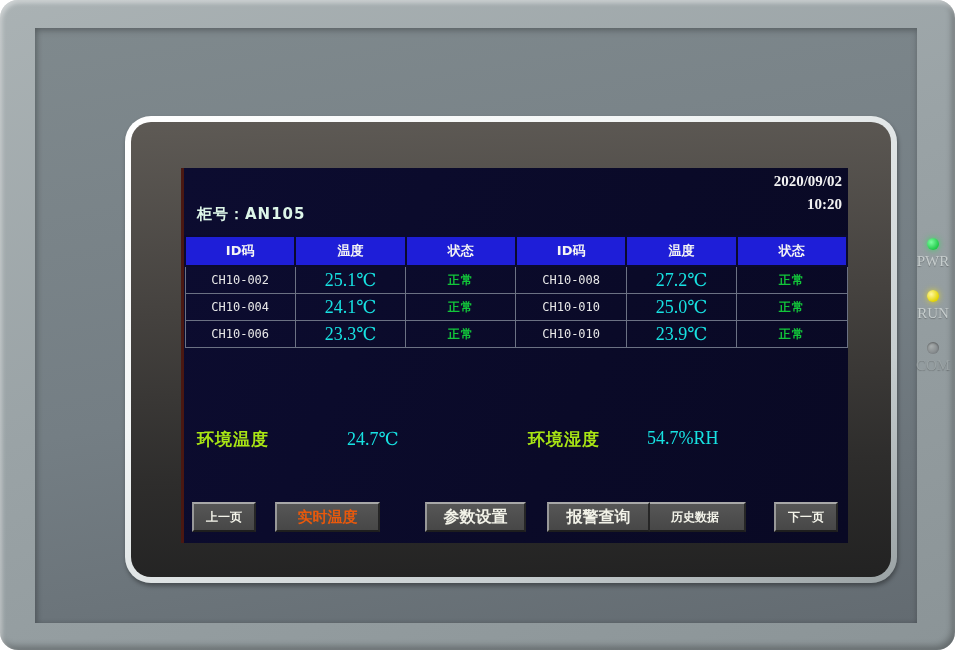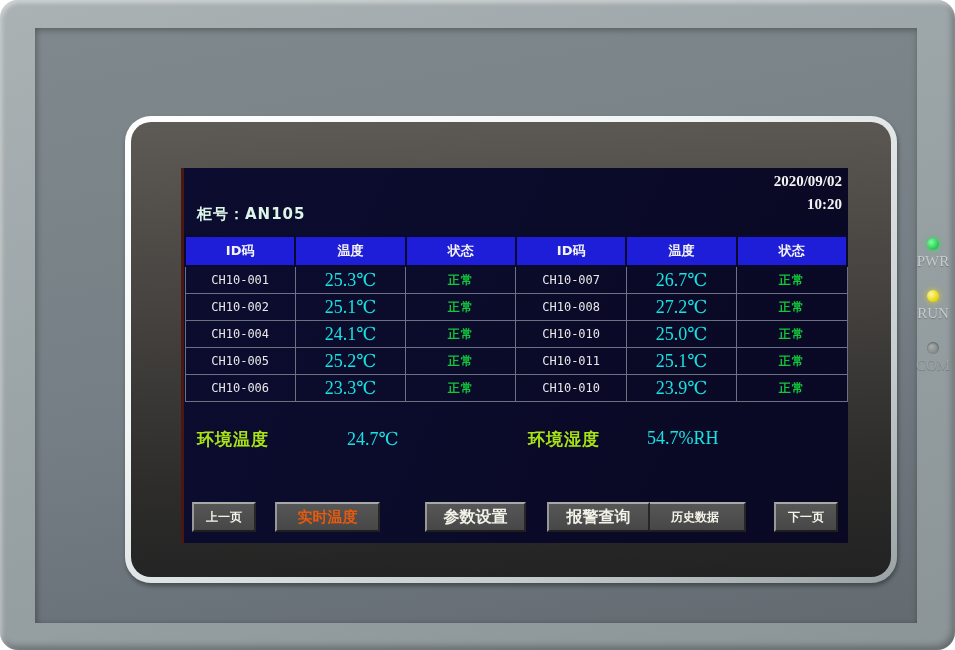--- a/index.html
+++ b/index.html
@@ -81,49 +81,33 @@
                 <th>ID码</th>
                 <th>温度</th>
                 <th>状态</th>
                 <th>ID码</th>
                 <th>温度</th>
                 <th>状态</th>
               </tr>
             </thead>
             <tbody>
               <tr>
-                <td class="id">CH10-001</td>
-                <td class="temp">25.3℃</td>
-                <td class="ok">正常</td>
-                <td class="id">CH10-007</td>
-                <td class="temp">26.7℃</td>
-                <td class="ok">正常</td>
-              </tr>
-              <tr>
                 <td class="id">CH10-002</td>
                 <td class="temp">25.1℃</td>
                 <td class="ok">正常</td>
                 <td class="id">CH10-008</td>
                 <td class="temp">27.2℃</td>
                 <td class="ok">正常</td>
               </tr>
               <tr>
                 <td class="id">CH10-004</td>
                 <td class="temp">24.1℃</td>
                 <td class="ok">正常</td>
                 <td class="id">CH10-010</td>
                 <td class="temp">25.0℃</td>
-                <td class="ok">正常</td>
-              </tr>
-              <tr>
-                <td class="id">CH10-005</td>
-                <td class="temp">25.2℃</td>
-                <td class="ok">正常</td>
-                <td class="id">CH10-011</td>
-                <td class="temp">25.1℃</td>
                 <td class="ok">正常</td>
               </tr>
               <tr>
                 <td class="id">CH10-006</td>
                 <td class="temp">23.3℃</td>
                 <td class="ok">正常</td>
                 <td class="id">CH10-010</td>
                 <td class="temp">23.9℃</td>
                 <td class="ok">正常</td>
               </tr>

